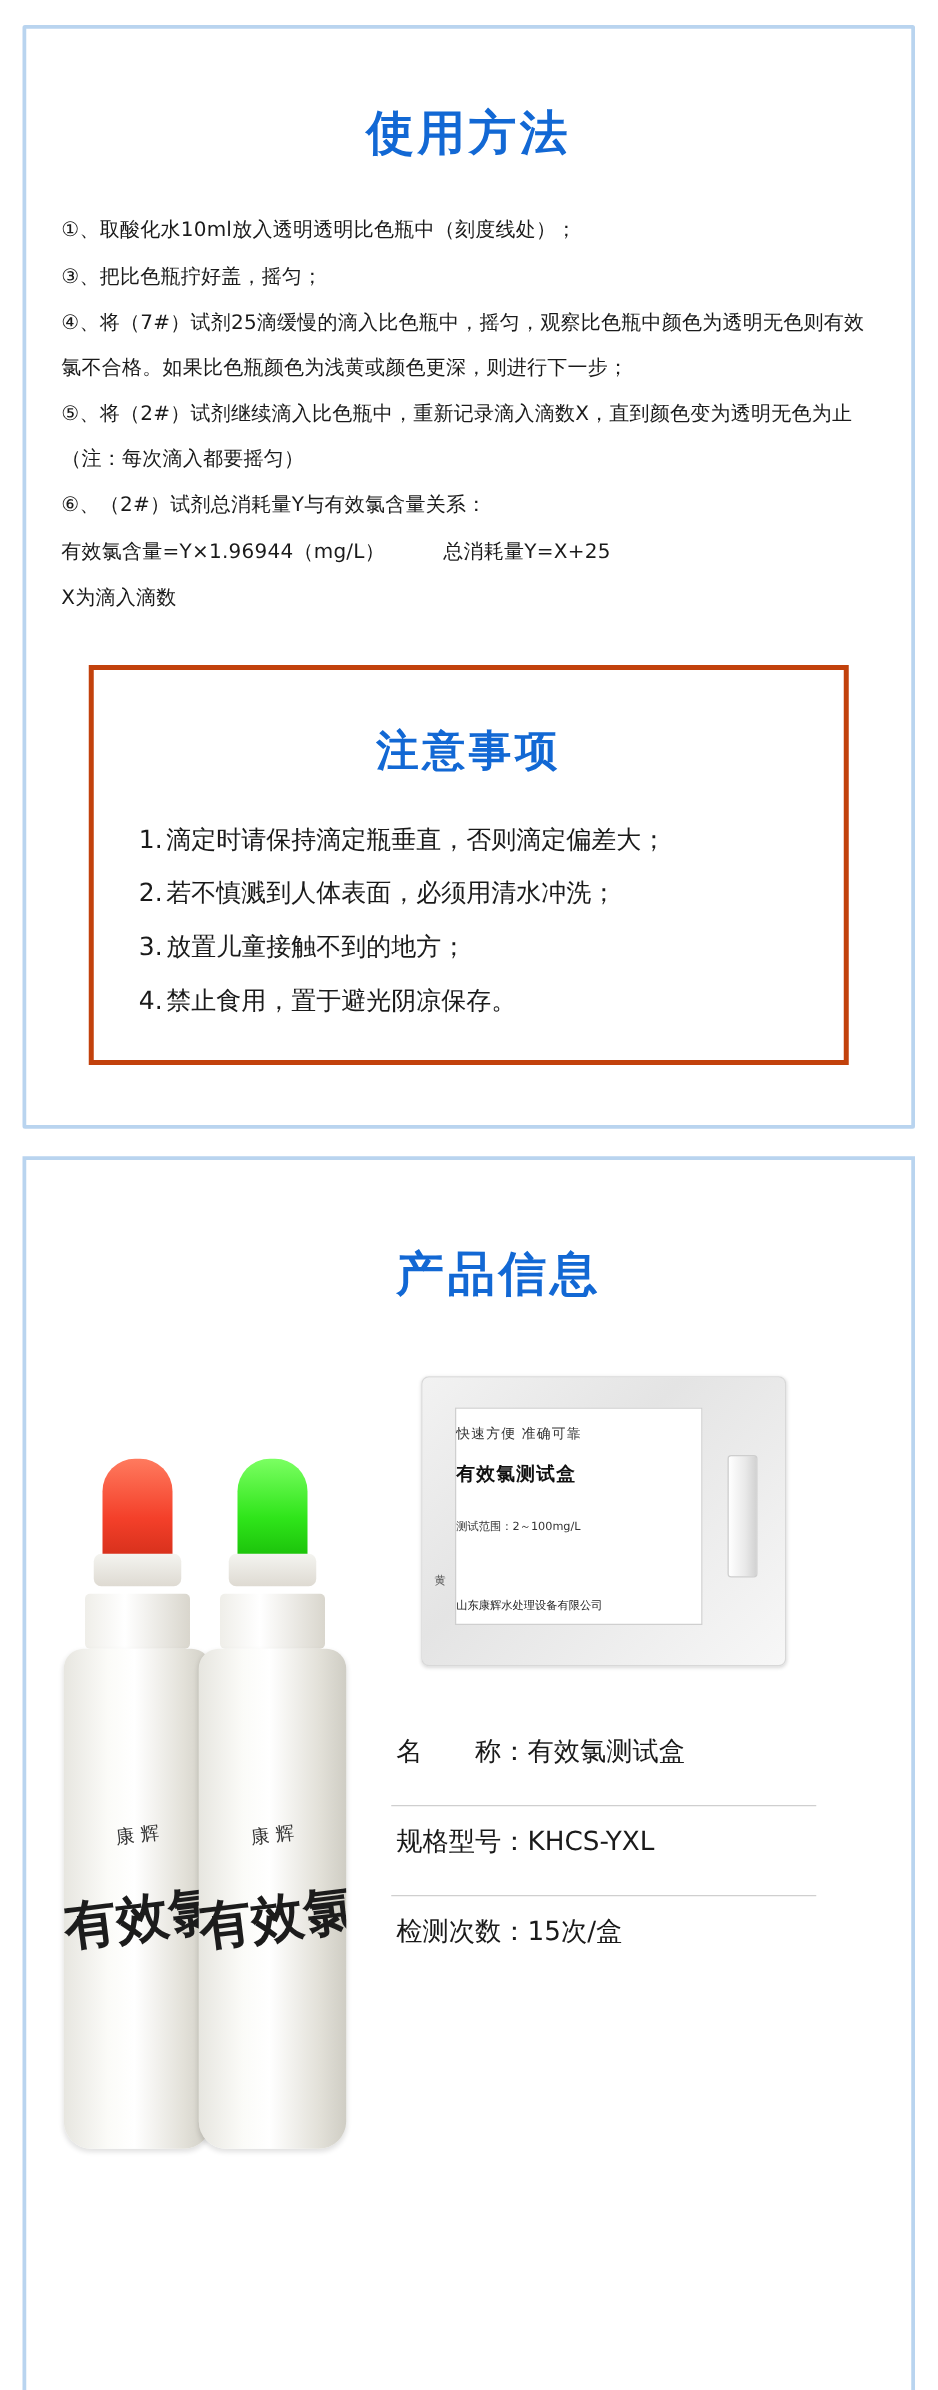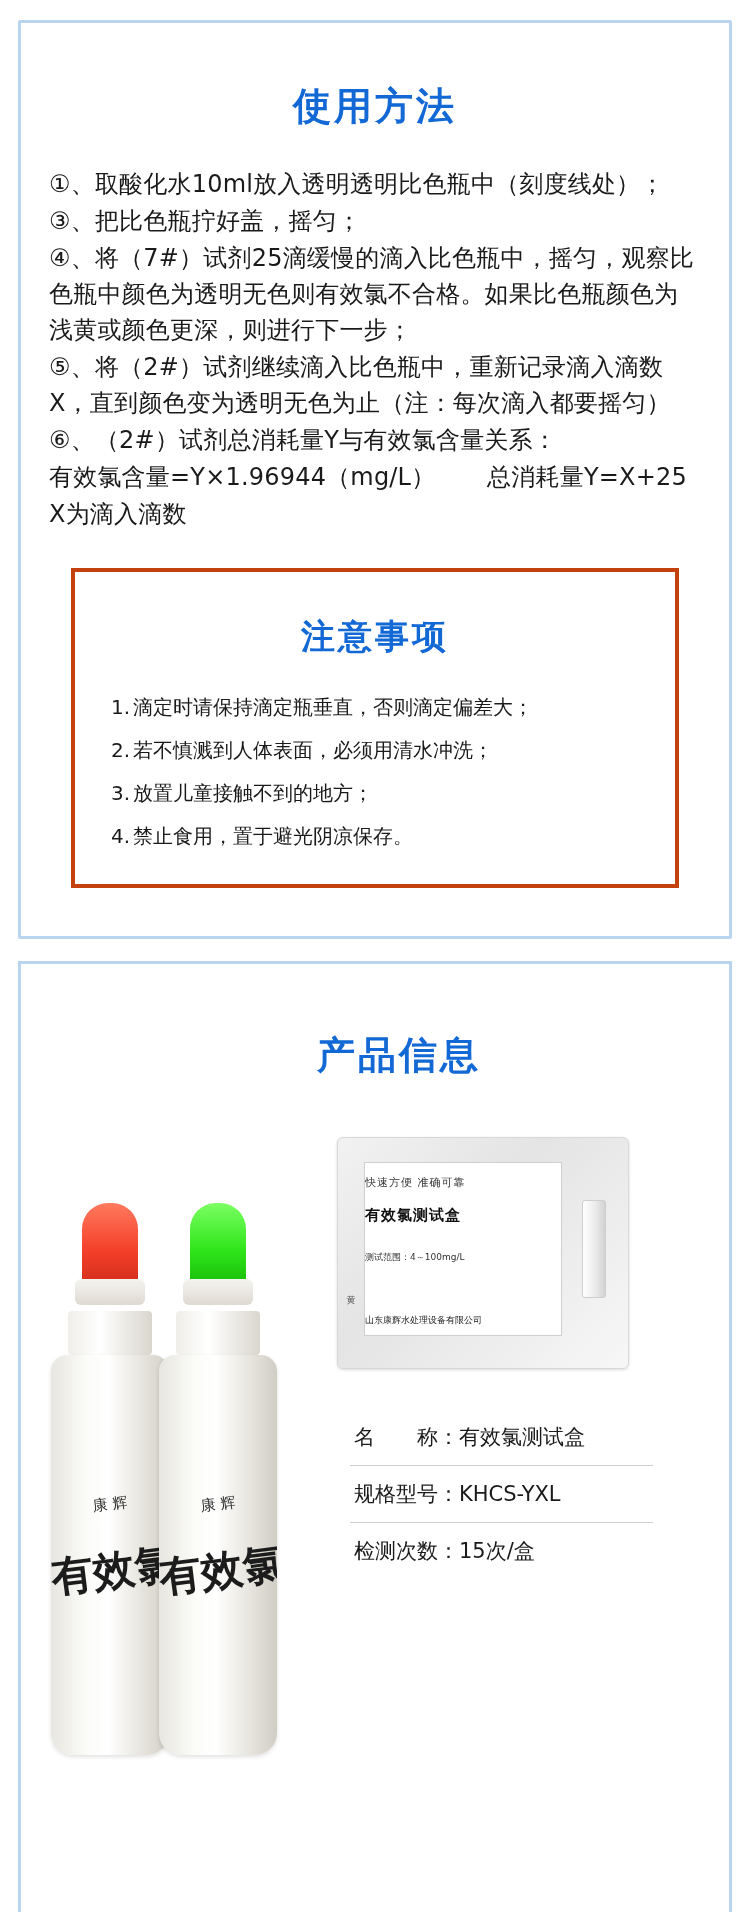--- a/index.html
+++ b/index.html
@@ -30,21 +30,21 @@
   }
   .section-title {
     text-align: center;
     color: #1268d4;
     font-weight: bold;
     font-size: 38px;
     letter-spacing: 3px;
     margin: 28px 0 34px 0;
   }
   .usage-list {
-    font-size: 24px;
+    font-size: 16px;
     line-height: 36px;
     color: #1a1a1a;
     letter-spacing: 0.2px;
   }
   .usage-list p {
     margin: 0 0 1px 0;
     text-indent: 0;
   }
   .formula-line {
     margin-top: 6px;
@@ -255,24 +255,23 @@
   
   .specs {
     position: absolute;
     left: 292px;
     top: 292px;
     width: 340px;
     font-size: 21px;
     color: #1a1a1a;
   }
   .spec-row {
-    padding: 14px 4px 14px 4px;
+    padding: 14px 4px 29px 4px;
     border-bottom: 1px solid #cfcfcf;
     white-space: nowrap;
-    margin-left: 37px;
   }
   .spec-row:last-child { border-bottom: none; }
   .spec-key { display: inline-block; }
   .spec-val { display: inline-block; }
 </style>
 </head>
 <body>
 
 <div class="page">
 
@@ -336,21 +335,21 @@
             <div class="label-text">有效氯2#</div>
           </div>
         </div>
       </div>
 
       <div class="kitbox">
         <div class="kit-side-text">黄</div>
         <div class="kit-inner">
           <div class="kit-logo">快速方便   准确可靠</div>
           <div class="kit-title">有效氯测试盒</div>
-          <div class="kit-range">测试范围：4～100mg/L</div>
+          <div class="kit-range">测试范围：2～100mg/L</div>
           <div class="kit-company">山东康辉水处理设备有限公司</div>
         </div>
         <div class="kit-tube"></div>
       </div>
 
       <div class="specs">
         <div class="spec-row">
           <span class="spec-key">名　　称：</span><span class="spec-val">有效氯测试盒</span>
         </div>
         <div class="spec-row">

